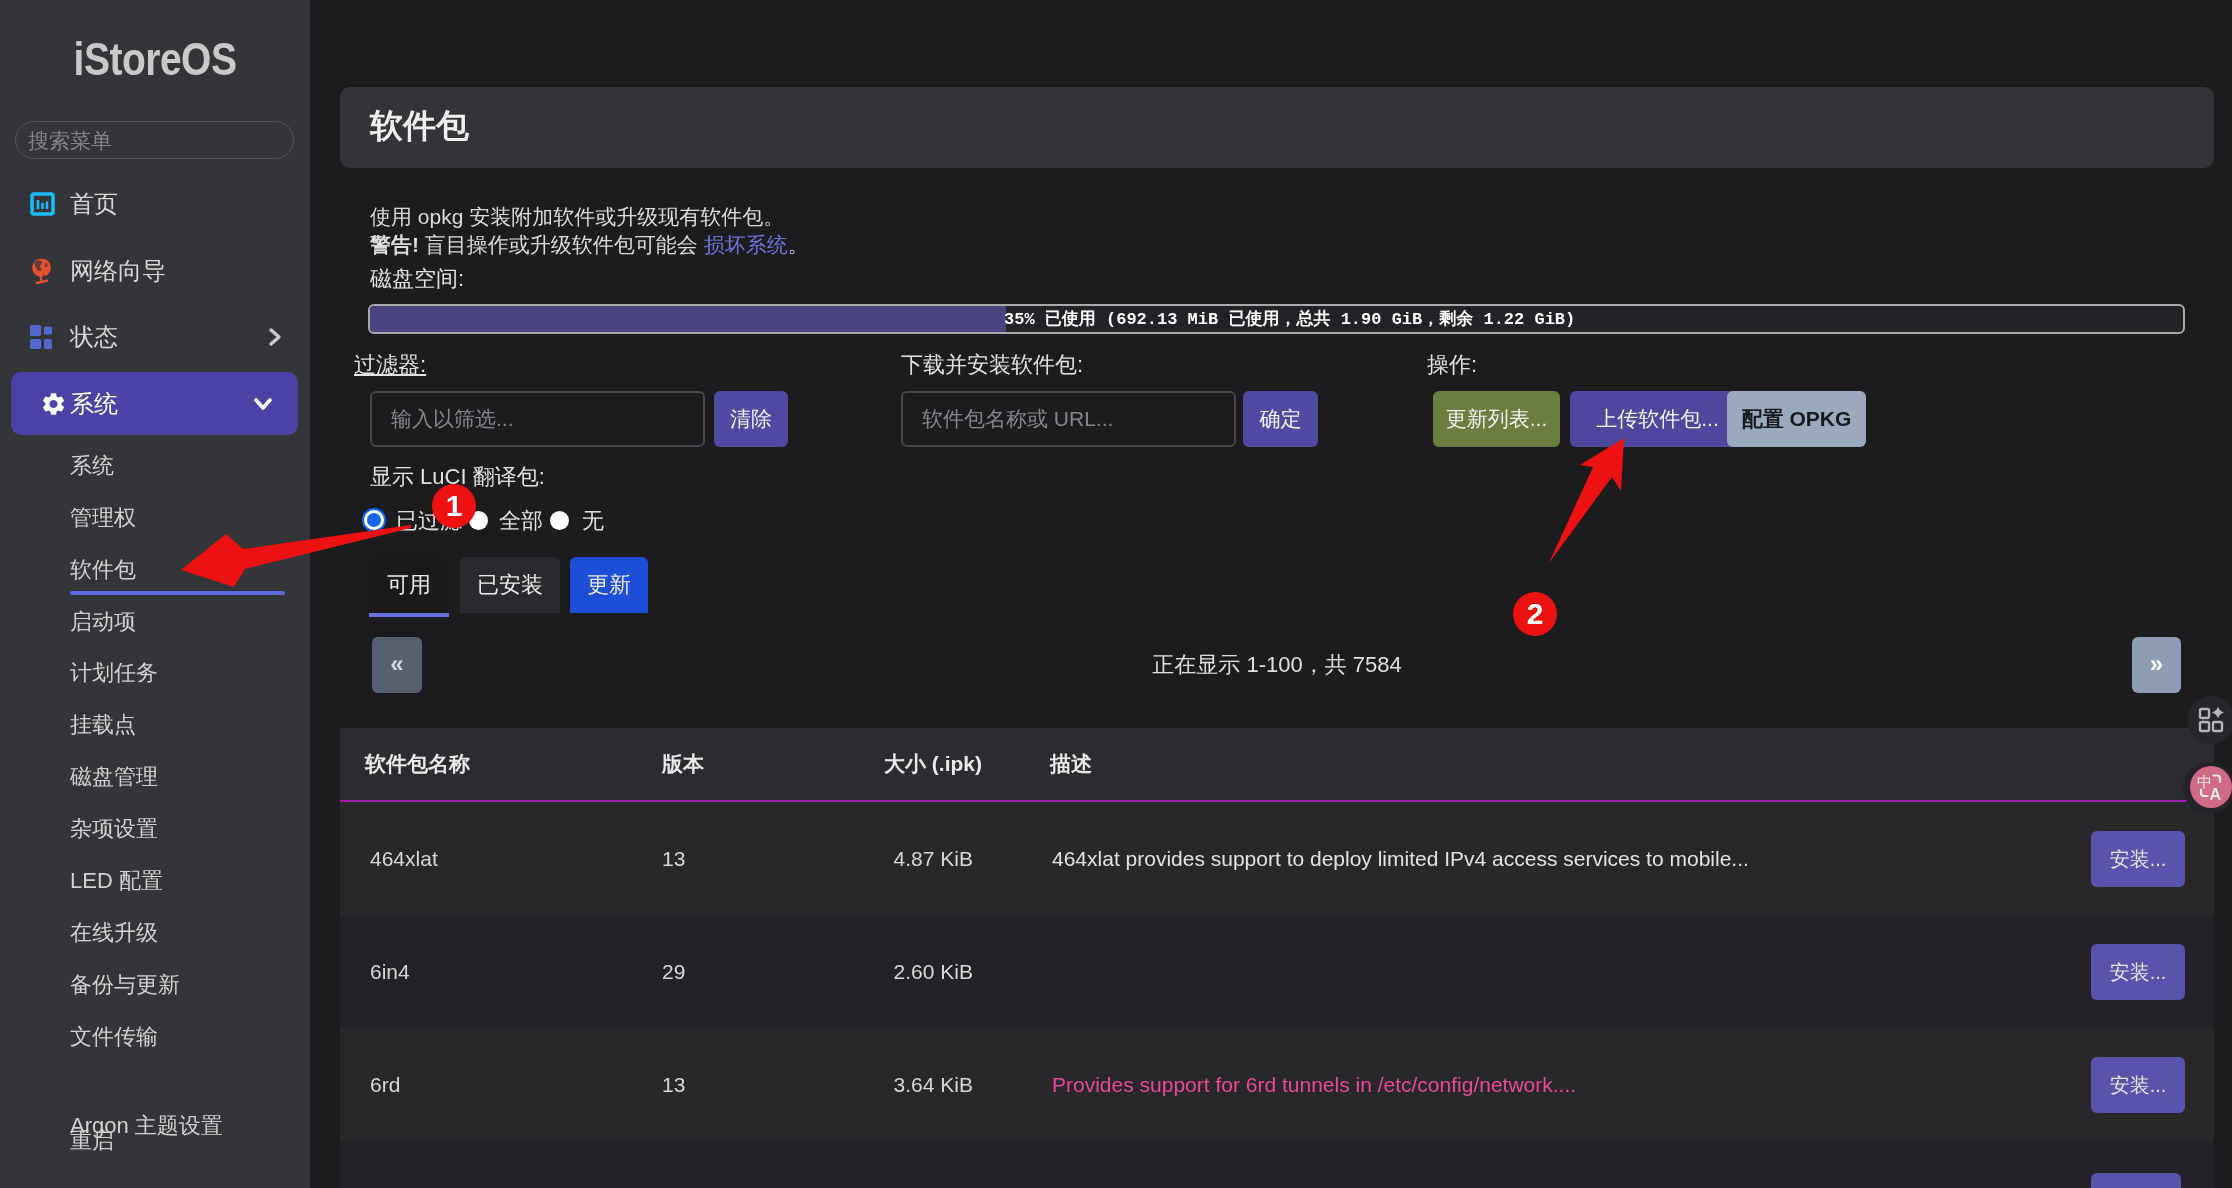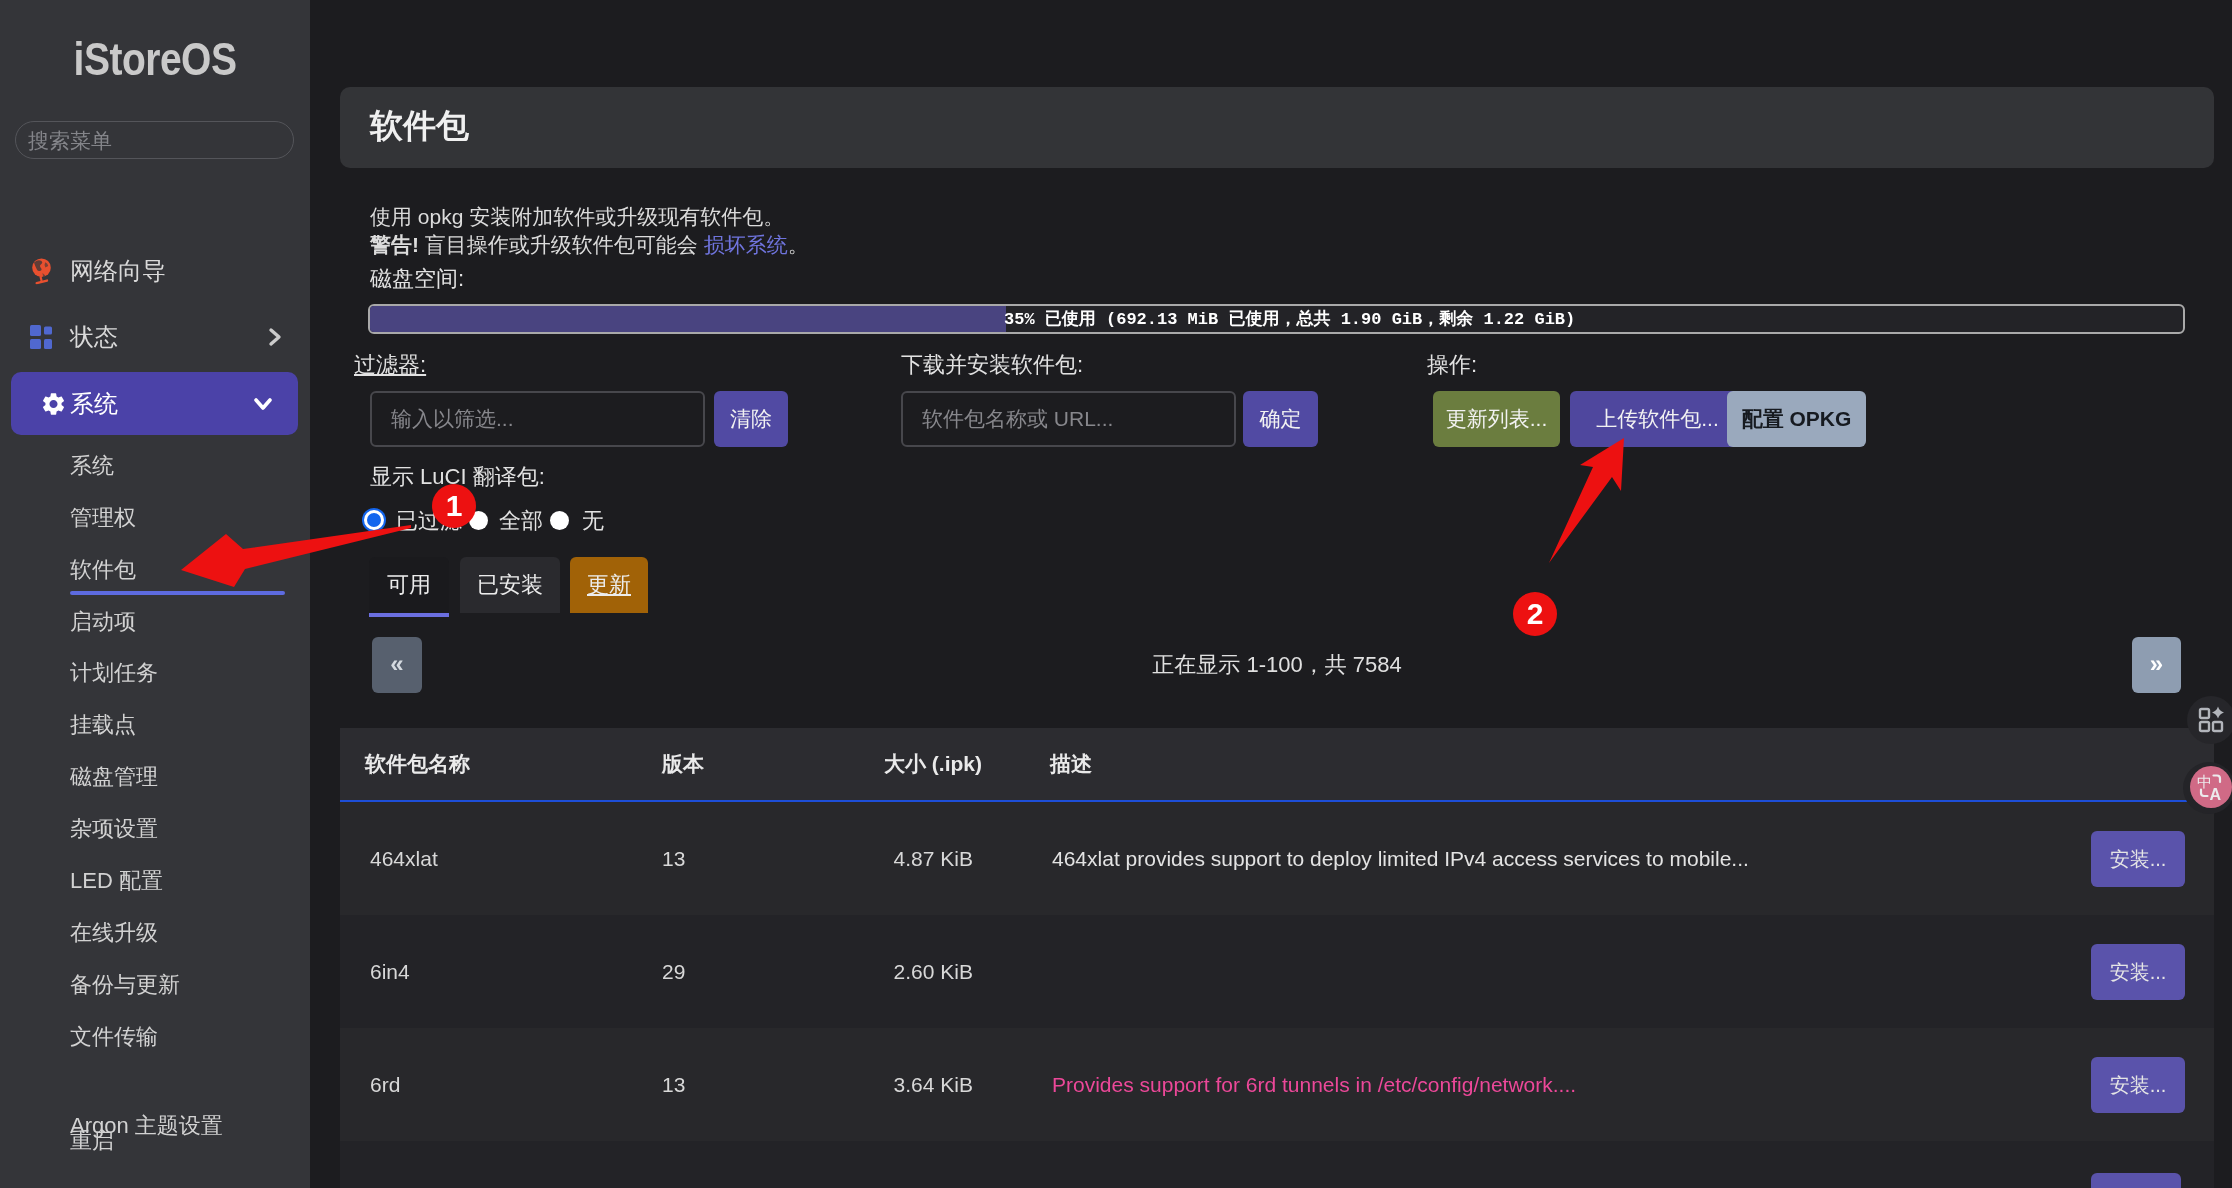--- a/index.html
+++ b/index.html
@@ -41,40 +41,49 @@
   text-align:center;line-height:56px;white-space:nowrap;}
 .prim{background:#514aa3;}
 
 .tab{position:absolute;top:557px;height:56px;border-radius:6px 6px 0 0;font-size:22px;color:#ececec;
   text-align:center;line-height:56px;}
 
 .pgb{position:absolute;top:637px;width:50px;height:56px;border-radius:6px;text-align:center;
   line-height:54px;font-size:24px;font-weight:bold;}
 
 #thead{position:absolute;left:340px;top:728px;width:1874px;height:72px;background:#2c2c30;
-  border-bottom:2px solid #1d4ed8;box-sizing:content-box;}
+  border-bottom:2px solid #a21caf;box-sizing:content-box;}
 .th{position:absolute;top:50%;transform:translateY(-50%);font-size:21px;font-weight:bold;color:#eaeaea;white-space:nowrap;}
 .row{position:absolute;left:340px;width:1874px;height:113px;}
 .r1{background:#28282b;}
 .r2{background:#232327;}
 .cell{position:absolute;top:50%;transform:translateY(-50%);font-size:21px;color:#d8d8d8;white-space:nowrap;}
 .ibtn{position:absolute;left:1751px;top:50%;transform:translateY(-50%);width:94px;height:56px;
   background:#5a53ab;border-radius:6px;color:#e5e5e5;font-size:20px;text-align:center;line-height:56px;}
 
 #anno{position:absolute;left:0;top:0;width:2232px;height:1188px;pointer-events:none;}
 .rc{position:absolute;width:44px;height:44px;border-radius:50%;background:#ed1111;color:#fff;
   font-size:30px;font-weight:bold;text-align:center;line-height:44px;}
 </style>
 </head>
 <body>
 
 <div id="sidebar">
   <div id="logo">iStoreOS</div>
   <div id="search">搜索菜单</div>
 
+  <div class="mi" style="top:180px;">
+    <svg class="ic" width="25" height="24" viewBox="0 0 25 24">
+      <rect x="2" y="2" width="21" height="20" rx="2" fill="none" stroke="#19bdf2" stroke-width="3.6"></rect>
+      <line x1="8" y1="8" x2="8" y2="17" stroke="#19bdf2" stroke-width="2.6"></line>
+      <line x1="12.5" y1="11" x2="12.5" y2="17" stroke="#19bdf2" stroke-width="2.6"></line>
+      <line x1="17" y1="9.5" x2="17" y2="17" stroke="#19bdf2" stroke-width="2.6"></line>
+    </svg>
+    <span class="tx">首页</span>
+  </div>
 
   <div class="mi" style="top:313px;">
     <svg class="ic" width="24" height="24" viewBox="0 0 24 24">
       <rect x="0" y="0" width="11" height="11" rx="1.5" fill="#5068cf"></rect>
       <rect x="14" y="1.5" width="8" height="8" rx="1.5" fill="#5068cf"></rect>
       <rect x="0" y="14" width="11" height="10" rx="1.5" fill="#5068cf"></rect>
       <rect x="14" y="14" width="8" height="10" rx="1.5" fill="#5068cf"></rect>
     </svg>
     <span class="tx">状态</span>
     <svg class="ch" width="14" height="22" viewBox="0 0 14 22">
@@ -151,21 +160,21 @@
 <div style="position:absolute;left:364px;top:510px;width:20px;height:20px;border-radius:50%;background:#1466ee;border:3px solid #fff;box-sizing:border-box;box-shadow:0 0 0 2px #1466ee;"></div>
 <div class="lbl" style="left:396px;top:521px;">已过滤</div>
 <div style="position:absolute;left:469px;top:511px;width:19px;height:19px;border-radius:50%;background:#ffffff;"></div>
 <div class="lbl" style="left:499px;top:521px;">全部</div>
 <div style="position:absolute;left:550px;top:511px;width:19px;height:19px;border-radius:50%;background:#ffffff;"></div>
 <div class="lbl" style="left:582px;top:521px;">无</div>
 
 <div class="tab" style="left:369px;width:80px;background:#1a1a1d;">可用</div>
 <div style="position:absolute;left:369px;top:613px;width:80px;height:4px;background:#6b6fe0;"></div>
 <div class="tab" style="left:460px;width:100px;background:#2a2a2e;">已安装</div>
-<div class="tab" style="left:570px;width:78px;background:#a16207;text-decoration:underline;">更新</div>
+<div class="tab" style="left:570px;width:78px;background:#1d4ed8;">更新</div>
 
 <div class="pgb" style="left:372px;background:#57606e;color:#d5dae0;">«</div>
 <div style="position:absolute;left:340px;top:665px;width:1874px;text-align:center;transform:translateY(-50%);font-size:22px;color:#e0e0e0;">正在显示 1-100，共 7584</div>
 <div class="pgb" style="left:2132px;width:49px;background:#8e9db1;color:#ffffff;">»</div>
 
 <div id="thead">
   <div class="th" style="left:25px;">软件包名称</div>
   <div class="th" style="left:322px;">版本</div>
   <div class="th" style="left:542px;width:100px;text-align:right;">大小 (.ipk)</div>
   <div class="th" style="left:710px;">描述</div>

